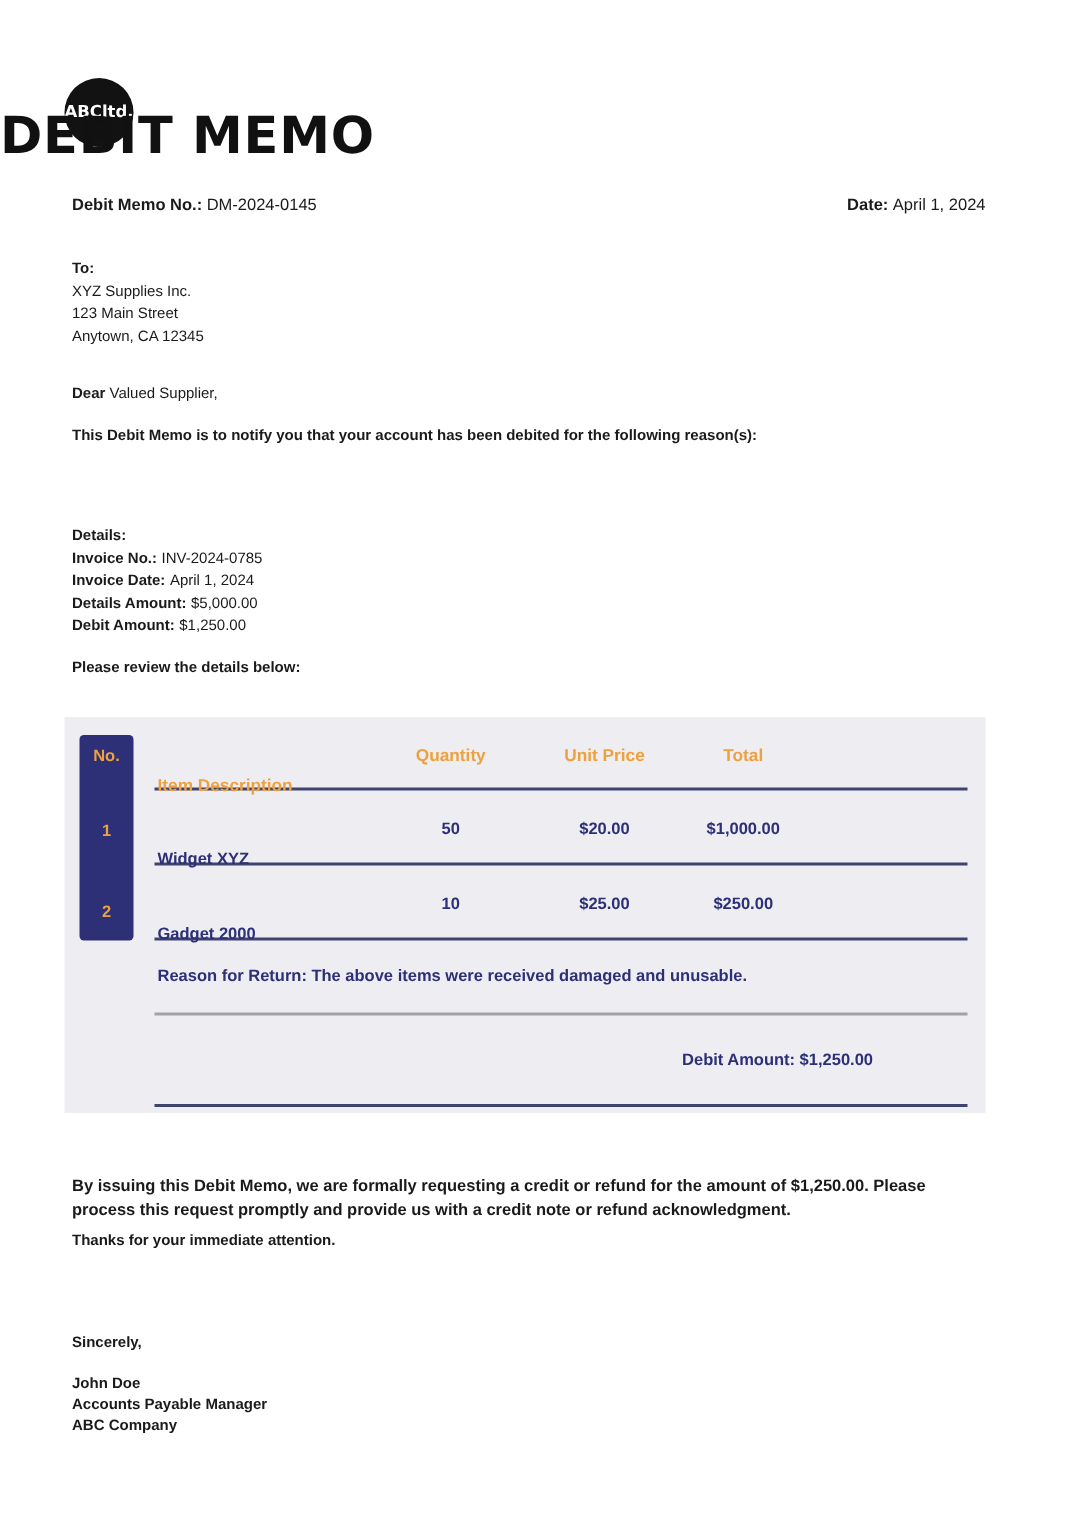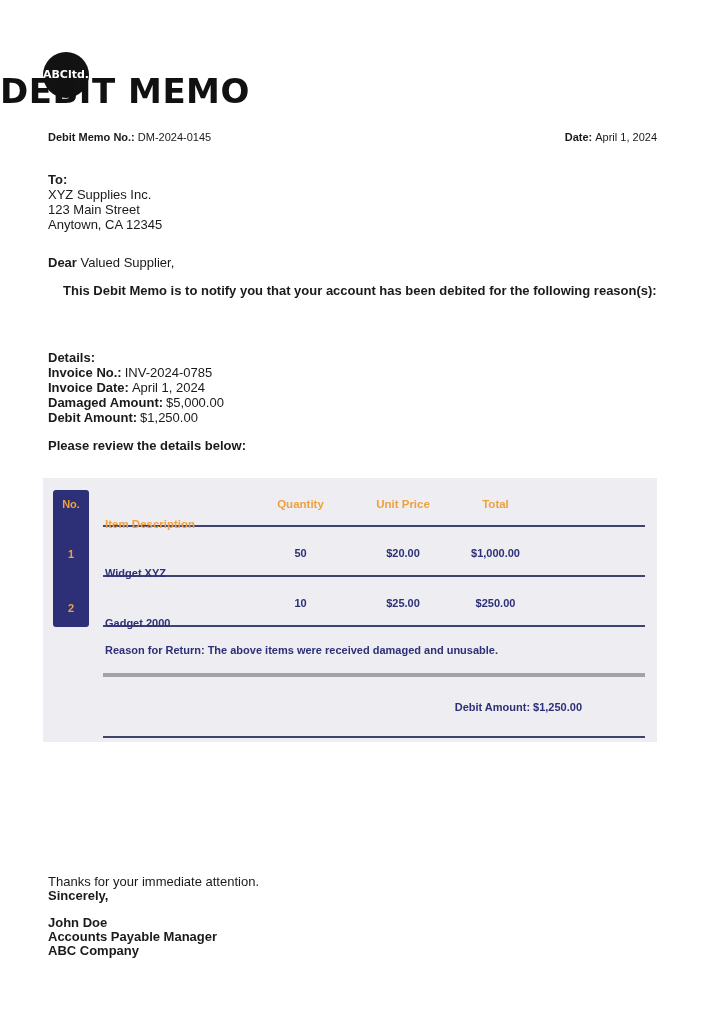--- a/index.html
+++ b/index.html
@@ -30,25 +30,25 @@
 
   
   .meta-row {
     left:48px; right:63px; top:130px;
     display:flex; justify-content:space-between;
     font-size:11px; line-height:14px;gap:48px;
   }
   .lbl { font-weight:bold; margin-right:3px; }
 
   
-  .txt { font-size:13px; line-height:15px; }
+  .txt { font-size:10px; line-height:15px; }
   .b { font-weight:bold; }
   .to-block { left:48px; top:172px; }
   .salutation { left:48px; top:255px; }
-  .intro { left:48px; top:283px; font-weight:bold;margin-left:15px; }
+  .intro { left:48px; top:283px; font-weight:bold; }
   .reason-block { left:48px; top:310px; }
   .details-block { left:48px; top:350px; }
   .review-prompt { left:48px; top:438px; font-weight:bold; }
 
   
   .table-panel {
     left:43px; top:478px; width:614px; height:264px;
     background:#ededf2;
   }
   .no-strip {
@@ -69,35 +69,35 @@
     height:49px; border-bottom:2px solid #41436f;
     color:#eda13f; font-weight:bold; font-size:11.5px;
   }
   .tbl-row {
     height:50px; border-bottom:2px solid #41436f;
     color:#2d2f77; font-weight:bold; font-size:11px;
   }
   .c-center { text-align:center; }
   .c-desc { padding-left:2px; text-align:left;margin-top:40px; }
   .reason-row {
-    height:50px; border-bottom:4px solid #a3a3a3;
+    height:50px; border-bottom:2px solid #a3a3a3;
     display:flex; align-items:center; padding-left:2px;
     color:#2d2f77; font-weight:bold; font-size:11px;
   }
   .debit-row {
     height:61px; border-bottom:2px solid #41436f;
     display:flex; align-items:center; justify-content:flex-end; padding-right:63px;
     color:#2d2f77; font-weight:bold; font-size:11px;
   }
 
   
   .closing-p { left:48px; width:612px; font-weight:bold; font-size:11px; line-height:15.5px; }
   .p1 { top:784px; }
   .p2 { top:825px; }
-  .thanks { left:48px; top:874px; font-weight:normal; }
+  .thanks { left:48px; top:820px; font-weight:bold; }
   .signoff { left:48px; top:888px; font-weight:bold; }
   .signature { left:48px; top:916px; font-weight:bold; line-height:14px; }
 </style>
 </head>
 <body>
 
 <div class="page">
 
   <div class="abs logo">
     <span>ABC</span>
@@ -123,21 +123,21 @@
 
   <p class="abs txt salutation"><span class="b">Dear</span><span> Valued Supplier,</span></p>
 
   <p class="abs txt intro">This Debit Memo is to notify you that your account has been debited for the following reason(s):</p>
 
 
   <div class="abs txt details-block">
     <div class="b">Details:</div>
     <div><span class="lbl">Invoice No.:</span><span>INV-2024-0785</span></div>
     <div><span class="lbl">Invoice Date:</span><span>April 1, 2024</span></div>
-    <div><span class="lbl">Damaged Amount:</span><span>$5,000.00</span></div>
+    <div><span class="lbl">Details Amount:</span><span>$5,000.00</span></div>
     <div><span class="lbl">Debit Amount:</span><span>$1,250.00</span></div>
   </div>
 
   <p class="abs txt review-prompt">Please review the details below:</p>
 
   <div class="abs table-panel">
     <div class="no-strip">
       <div class="cell-h">No.</div>
       <div class="cell-r">1</div>
       <div class="cell-r">2</div>
@@ -168,20 +168,21 @@
         <span class="lbl">Reason for Return:</span>
           <span>The above items were received damaged and unusable.</span>
       </div>
       <div class="debit-row">
         <span class="lbl">Debit Amount:</span>
           <span>$1,250.00</span>
       </div>
     </div>
   </div>
 
+  <p class="abs txt closing-p p1">By issuing this Debit Memo, we are formally requesting a credit or refund for the amount of $1,250.00. Please process this request promptly and provide us with a credit note or refund acknowledgment.</p>
   <p class="abs txt thanks">Thanks for your immediate attention.</p>
   <p class="abs txt signoff">Sincerely,</p>
   <div class="abs txt signature">
     <div>John Doe</div>
     <div>Accounts Payable Manager</div>
     <div>ABC Company</div>
   </div>
 
 </div>
 

